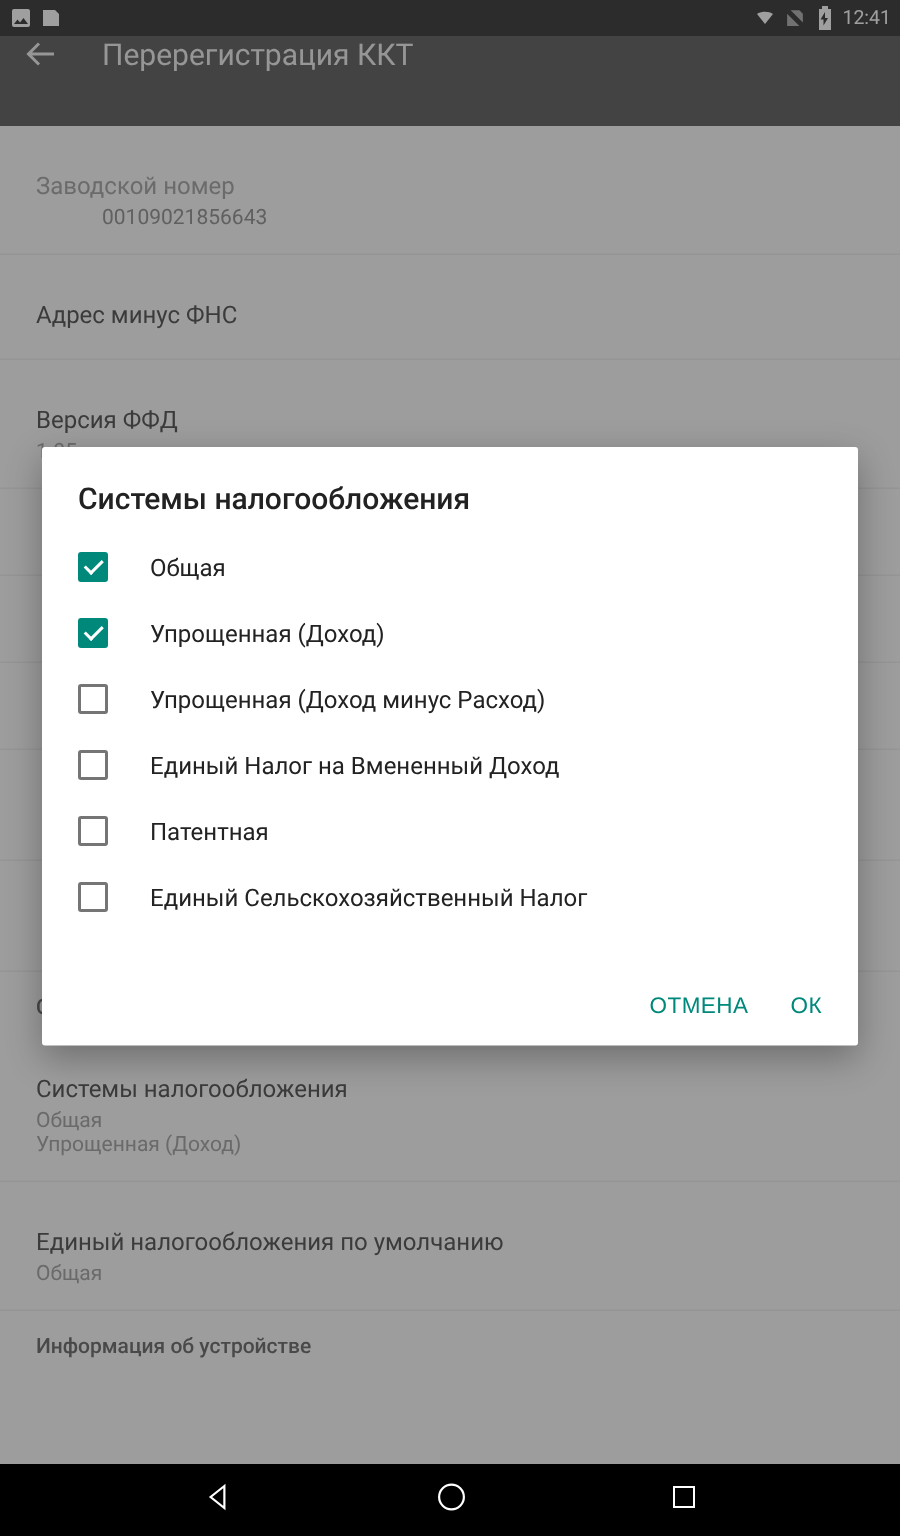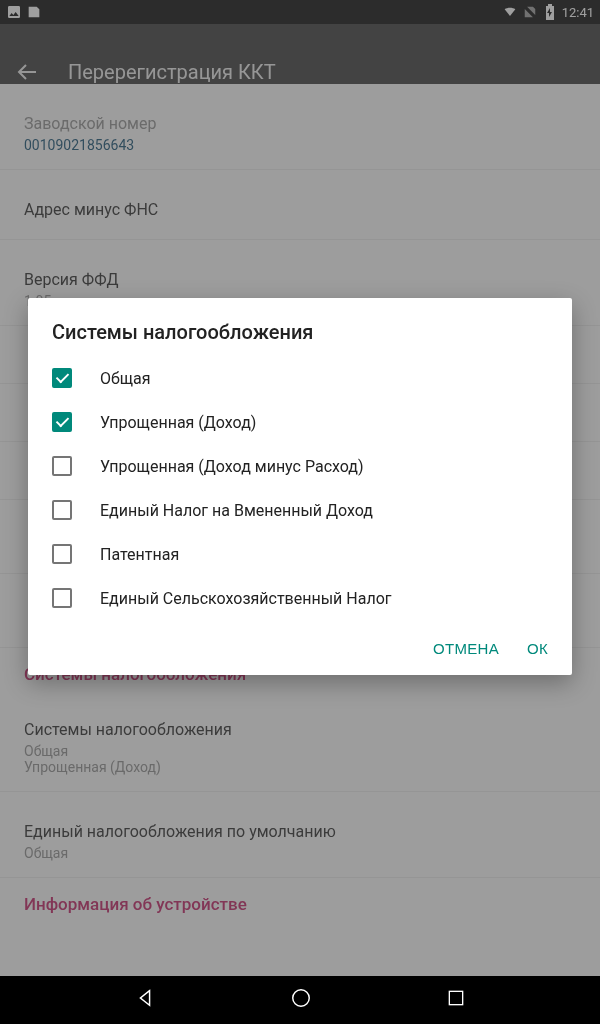--- a/index.html
+++ b/index.html
@@ -22,41 +22,41 @@
       gap: 24px;
     }
     .status-left { display: flex; gap: 4px; align-items: center; }
     .status-right { margin-left: auto; display: flex; gap: 4px; align-items: center; }
     .status-icon { width: 16px; height: 16px; display: inline-flex; align-items: center; justify-content: center; }
     .app-bar {
       height: 60px;
       background: #333;
       color: #ececec;
       display: flex;
-      align-items: flex-end;
+      align-items: flex-start;
       padding: 0 16px;
       gap: 28px;
     }
     .app-bar .back { width: 24px; height: 24px; }
     .app-bar .title { font-size: 20px; font-weight: 400; }
     .content {
       background: #fafafa;
     }
     .item {
       padding: 30px 24px 16px;
       border-bottom: 1px solid #e8e8e8;
     }
     .item .label { font-size: 16px; color: #222; margin-bottom: 4px; }
     .item .value { font-size: 14px; color: #8a8a8a; }
     .item.disabled .label { color: #8c8c8c; }
-    .item.disabled .value { color: #0c4a6e; }
+    .item.disabled .value { color: #737373; margin-left: 44px; }
     .section-header {
       padding: 16px 24px 6px;
-      font-size: 17px;
-      color: #be185d;
+      font-size: 14px;
+      color: #404040;
       font-weight: 500;
     }
     .scrim {
       position: absolute;
       inset: 0;
       background: rgba(80,80,80,0.55);
     }
     .dialog {
       position: absolute;
       left: 28px;
@@ -109,20 +109,21 @@
       padding: 20px 24px 10px;
     }
     .dialog-actions .btn {
       color: #00897b;
       font-size: 15px;
       font-weight: 500;
       letter-spacing: 0.3px;
       background: none;
       border: none;
       cursor: pointer;
+      margin-top: 22px;
     }
     .nav-bar {
       position: absolute;
       bottom: 0; left: 0; right: 0;
       height: 48px;
       background: #000;
       display: flex;
       align-items: center;
       justify-content: space-evenly;
     }

